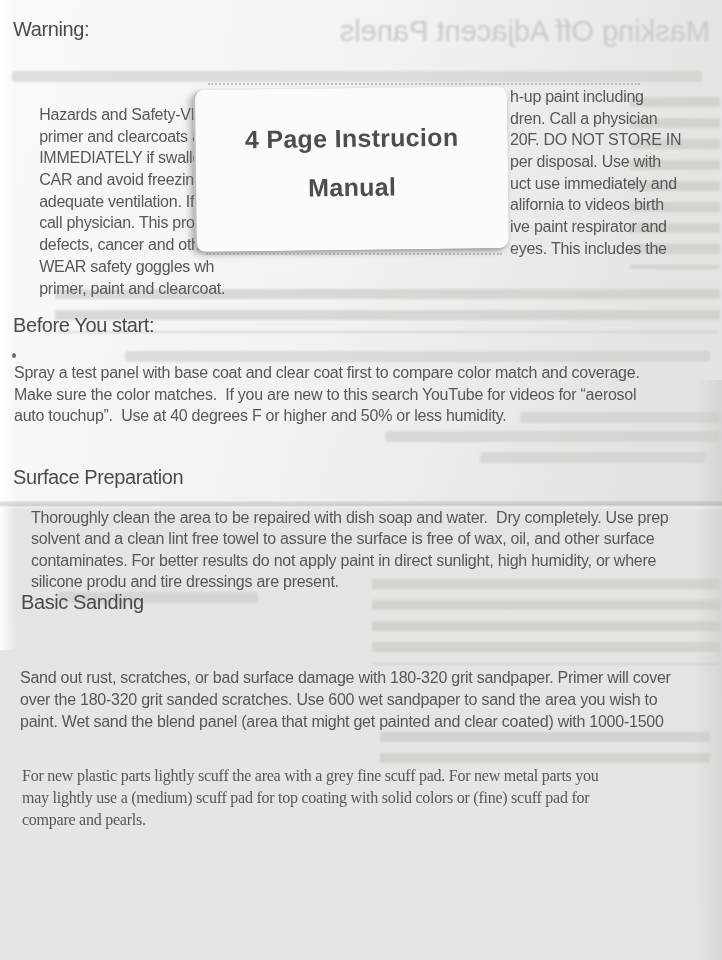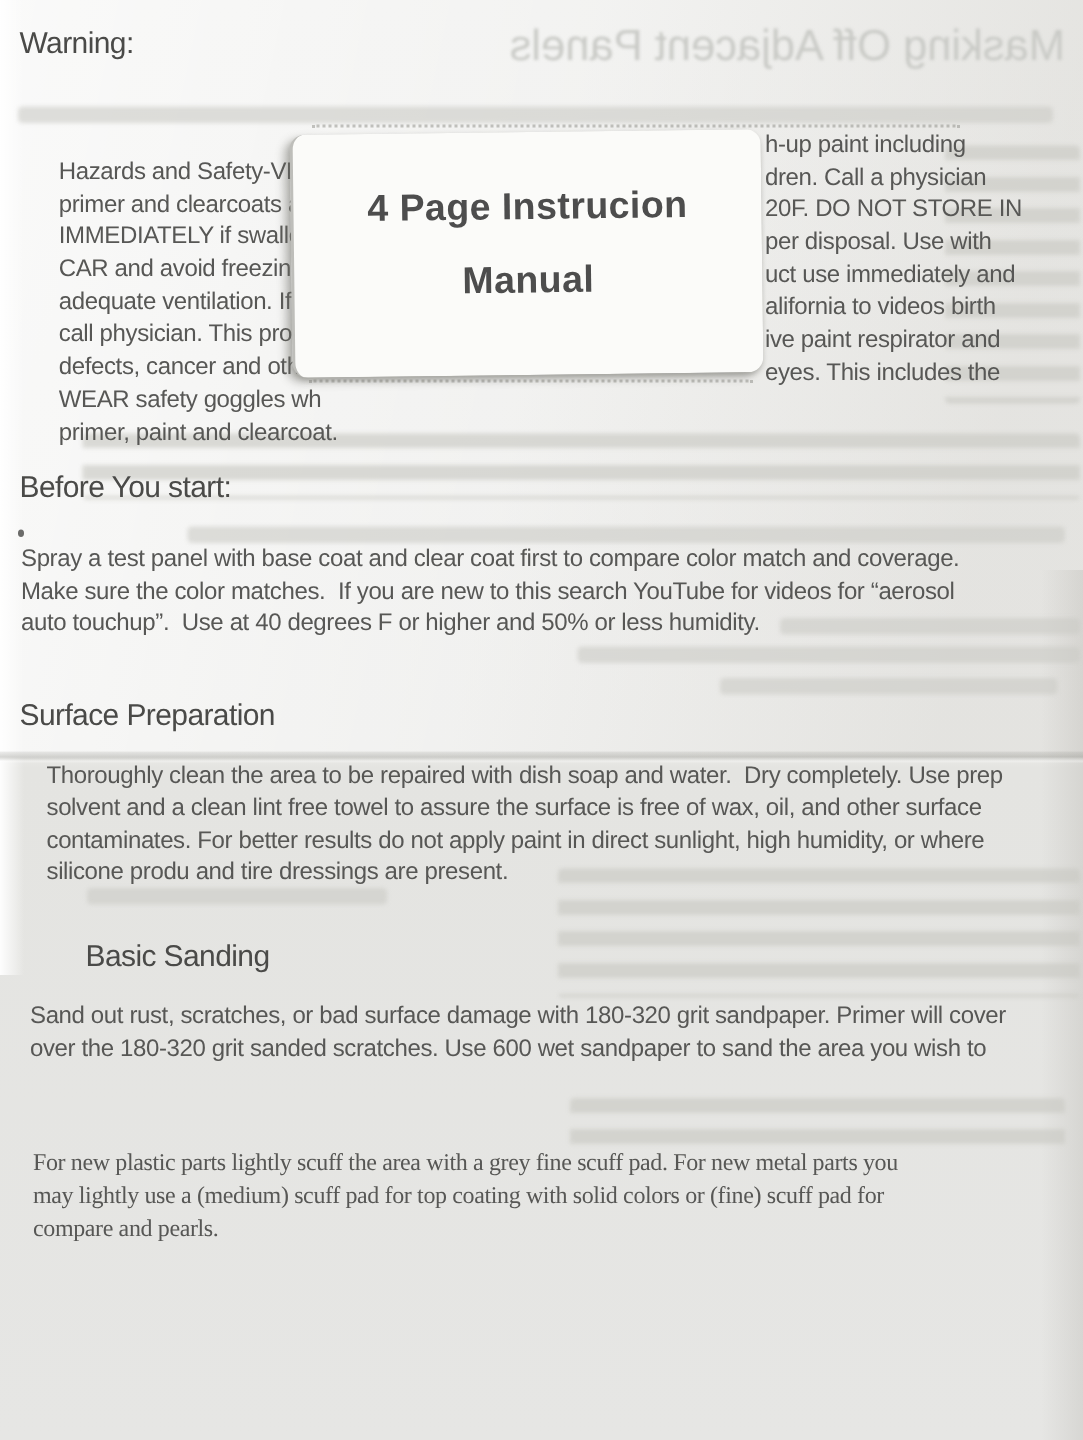--- a/index.html
+++ b/index.html
@@ -129,25 +129,26 @@
 
   <h1 class="heading" style="left:13px;top:460px;">Surface Preparation</h1>
 
   <div class="para s-para" style="left:15px;top:509px;margin-left:16px;">
     <div class="line">Thoroughly clean the area to be repaired with dish soap and water.  Dry completely. Use prep</div>
     <div class="line">solvent and a clean lint free towel to assure the surface is free of wax, oil, and other surface</div>
     <div class="line">contaminates. For better results do not apply paint in direct sunlight, high humidity, or where</div>
     <div class="line">silicone produ and tire dressings are present.</div>
   </div>
 
-  <h1 class="heading" style="left:21px;top:621px;margin-left:36px;">Basic Sanding</h1>
+  <h1 class="heading" style="left:21px;top:585px;">Basic Sanding</h1>
 
   <div class="para g1-para" style="left:20px;top:669px;">
     <div class="line">Sand out rust, scratches, or bad surface damage with 180-320 grit sandpaper. Primer will cover</div>
     <div class="line">over the 180-320 grit sanded scratches. Use 600 wet sandpaper to sand the area you wish to</div>
+    <div class="line">paint. Wet sand the blend panel (area that might get painted and clear coated) with 1000-1500</div>
   </div>
 
   <div class="para g2-para" style="left:22px;top:767px;">
     <div class="line">For new plastic parts lightly scuff the area with a grey fine scuff pad. For new metal parts you</div>
     <div class="line">may lightly use a (medium) scuff pad for top coating with solid colors or (fine) scuff pad for</div>
     <div class="line">compare and pearls.</div>
   </div>
 
 </div>
 

